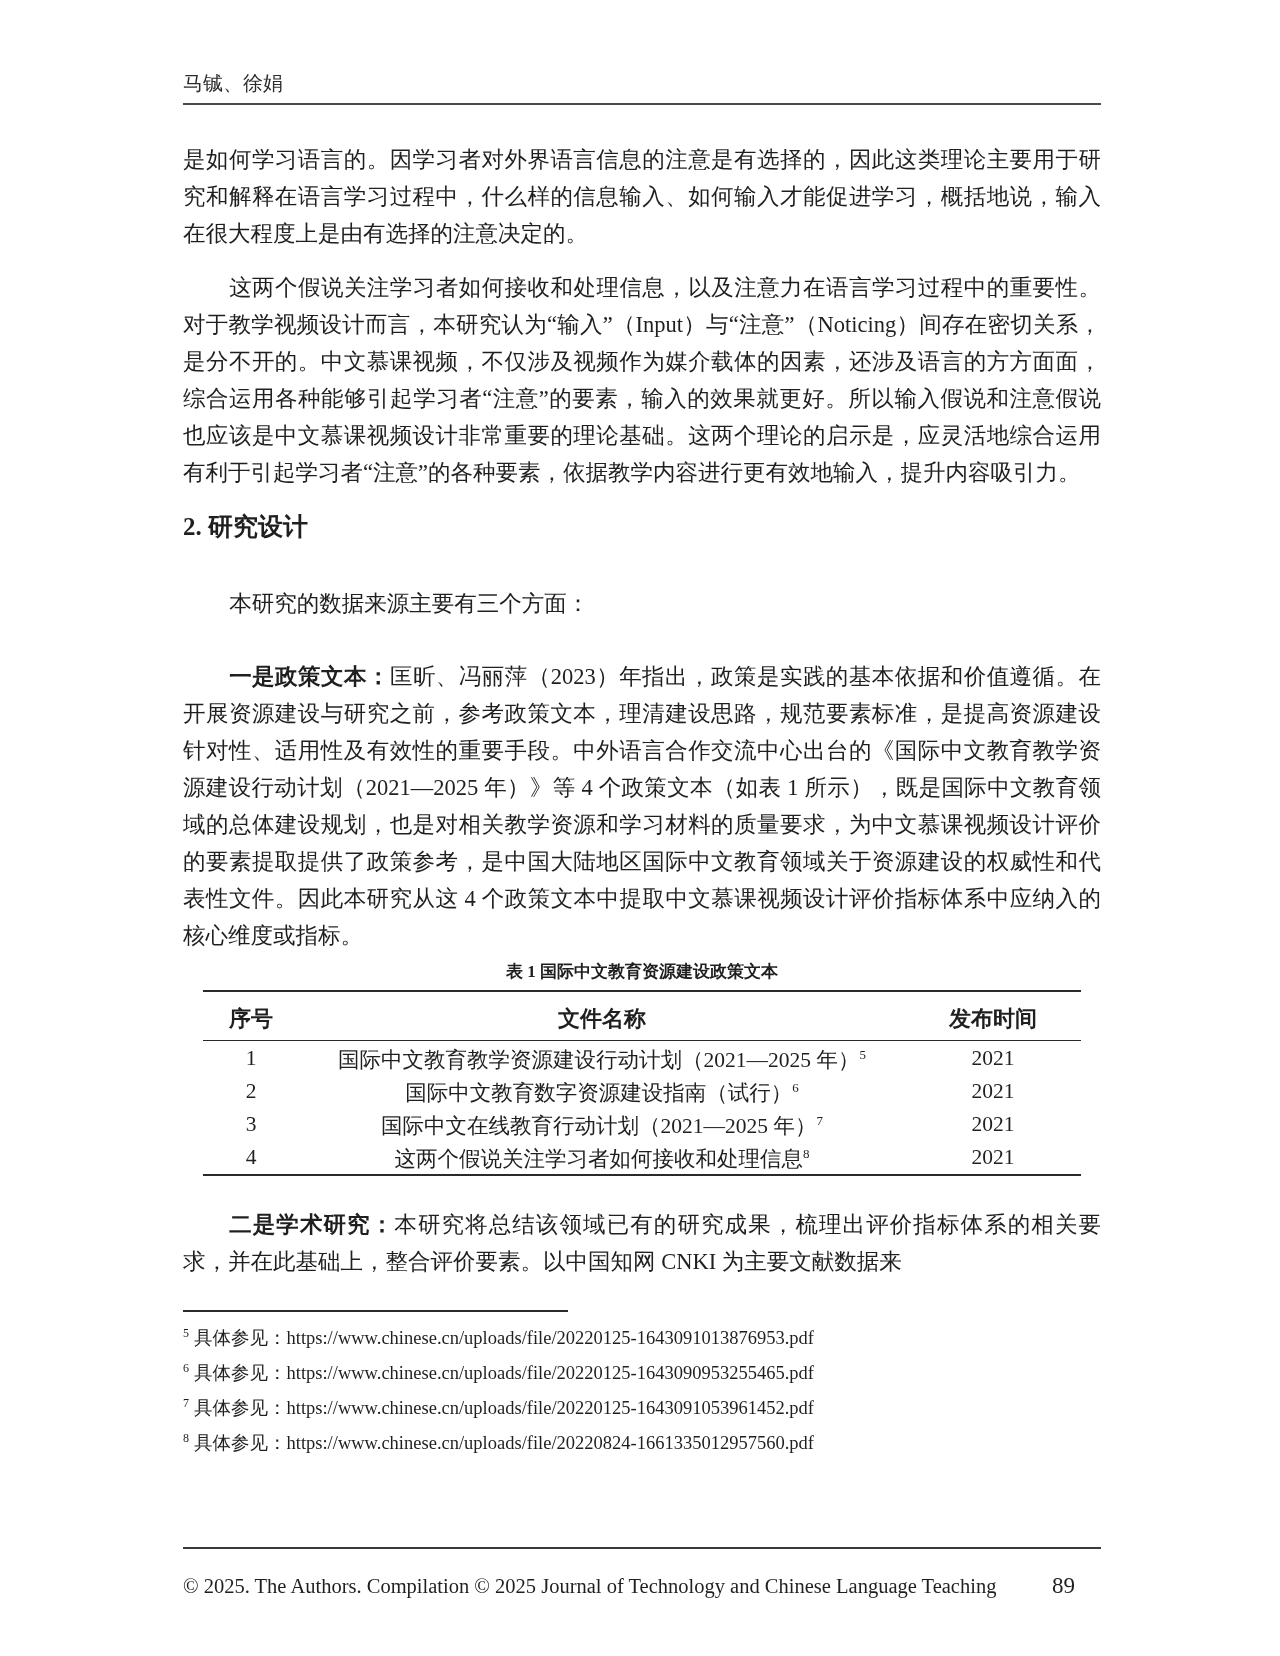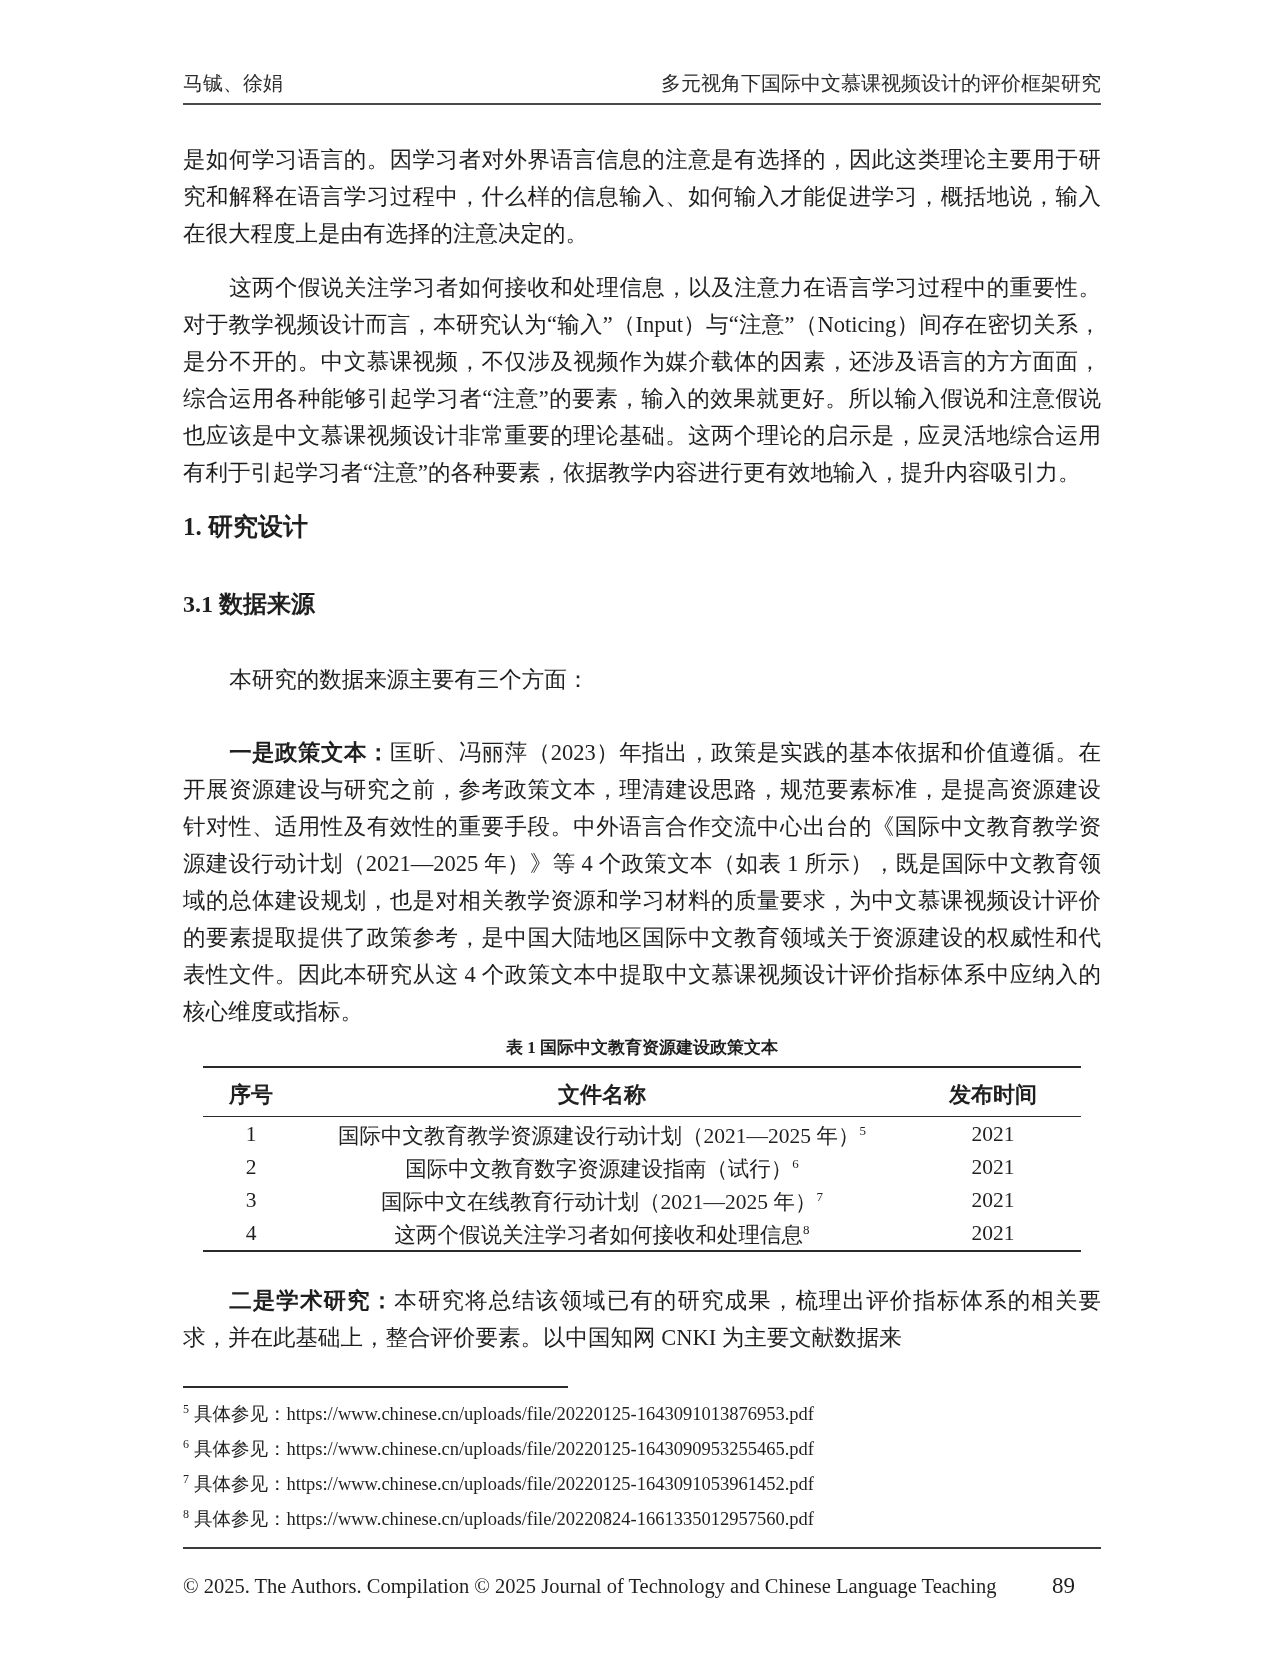--- a/index.html
+++ b/index.html
@@ -109,30 +109,28 @@
   .page-number { font-size:23px; margin-right:26px; }
 </style>
 </head>
 <body>
 
 <div class="page">
   <div class="content">
 
     <header class="running-head">
       <span>马铖、徐娟</span>
-      <span>多元视角下国际中文慕课视频设计的评价框架研究</span>
     </header>
 
     <p class="body-text mt-p1">是如何学习语言的。因学习者对外界语言信息的注意是有选择的，因此这类理论主要用于研究和解释在语言学习过程中，什么样的信息输入、如何输入才能促进学习，概括地说，输入在很大程度上是由有选择的注意决定的。</p>
 
     <p class="body-text indent mt-p2">这两个假说关注学习者如何接收和处理信息，以及注意力在语言学习过程中的重要性。对于教学视频设计而言，本研究认为“输入”（Input）与“注意”（Noticing）间存在密切关系，是分不开的。中文慕课视频，不仅涉及视频作为媒介载体的因素，还涉及语言的方方面面，综合运用各种能够引起学习者“注意”的要素，输入的效果就更好。所以输入假说和注意假说也应该是中文慕课视频设计非常重要的理论基础。这两个理论的启示是，应灵活地综合运用有利于引起学习者“注意”的各种要素，依据教学内容进行更有效地输入，提升内容吸引力。</p>
 
-    <h2 class="section-heading">1. 研究设计</h2>
+    <h2 class="section-heading">2. 研究设计</h2>
 
-    <h3 class="subsection-heading">3.1 数据来源</h3>
 
     <p class="body-text indent mt-p3">本研究的数据来源主要有三个方面：</p>
 
     <p class="body-text indent mt-p4"><strong>一是政策文本：</strong><span>匡昕、冯丽萍（2023）年指出，政策是实践的基本依据和价值遵循。在开展资源建设与研究之前，参考政策文本，理清建设思路，规范要素标准，是提高资源建设针对性、适用性及有效性的重要手段。中外语言合作交流中心出台的《国际中文教育教学资源建设行动计划（2021—2025 年）》等 4 个政策文本（如表 1 所示），既是国际中文教育领域的总体建设规划，也是对相关教学资源和学习材料的质量要求，为中文慕课视频设计评价的要素提取提供了政策参考，是中国大陆地区国际中文教育领域关于资源建设的权威性和代表性文件。因此本研究从这 4 个政策文本中提取中文慕课视频设计评价指标体系中应纳入的核心维度或指标。</span></p>
 
     <div class="table-title">表 1 国际中文教育资源建设政策文本</div>
 
     <table class="policy-table">
       <thead>
         <tr>

